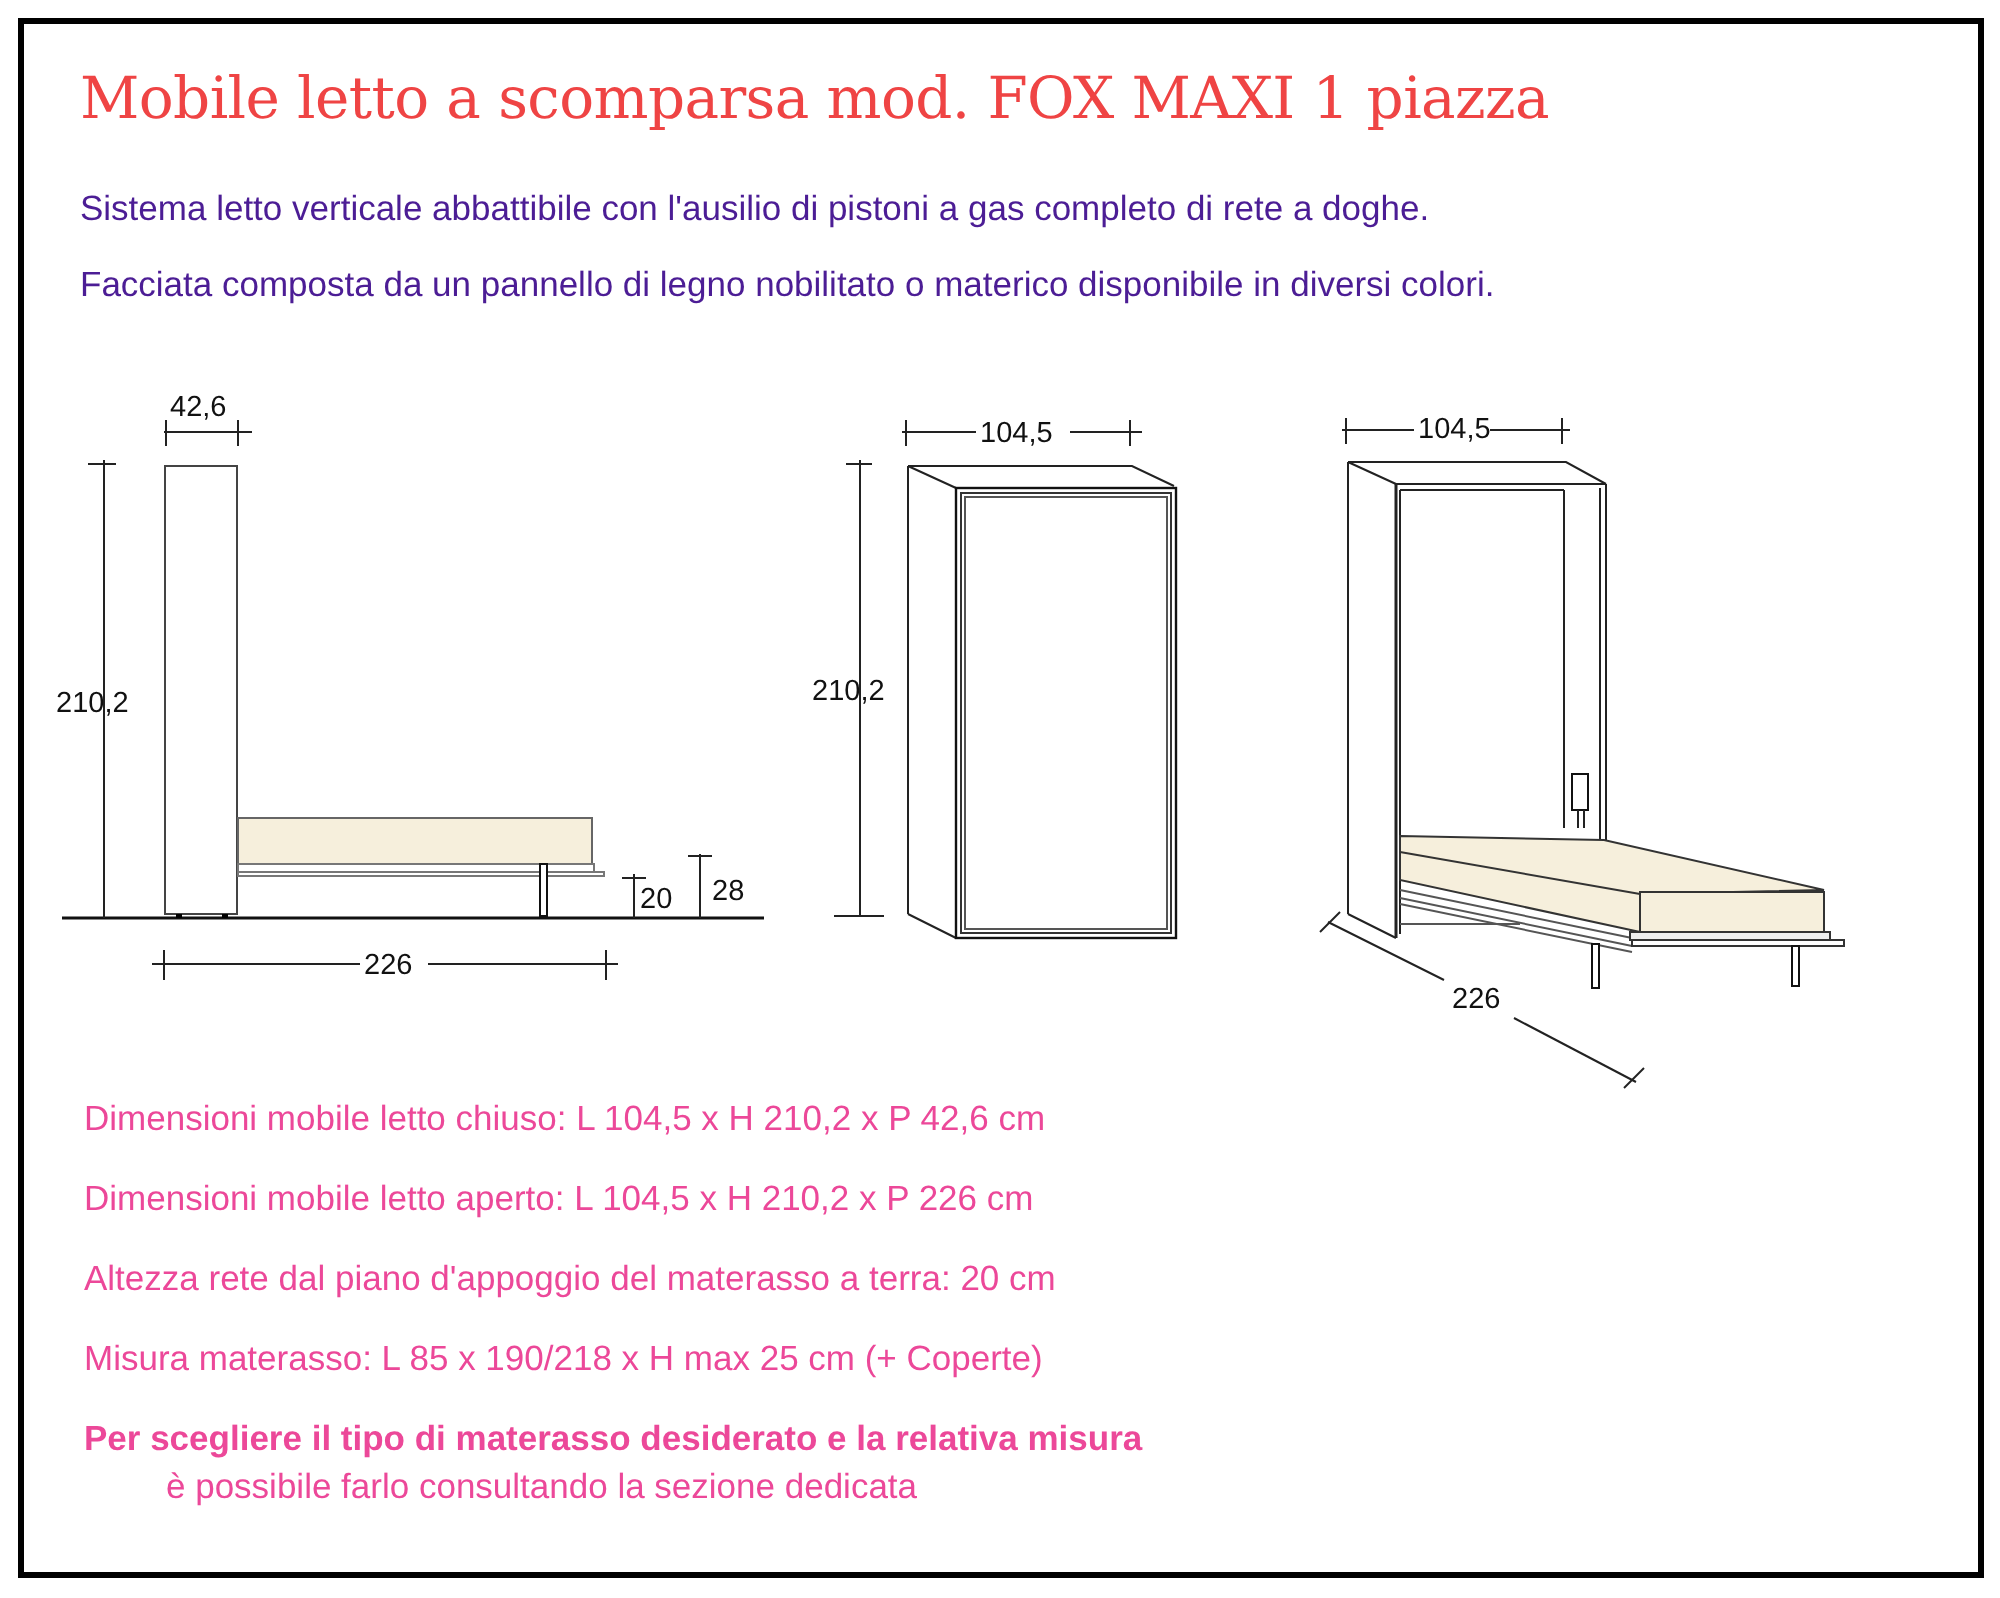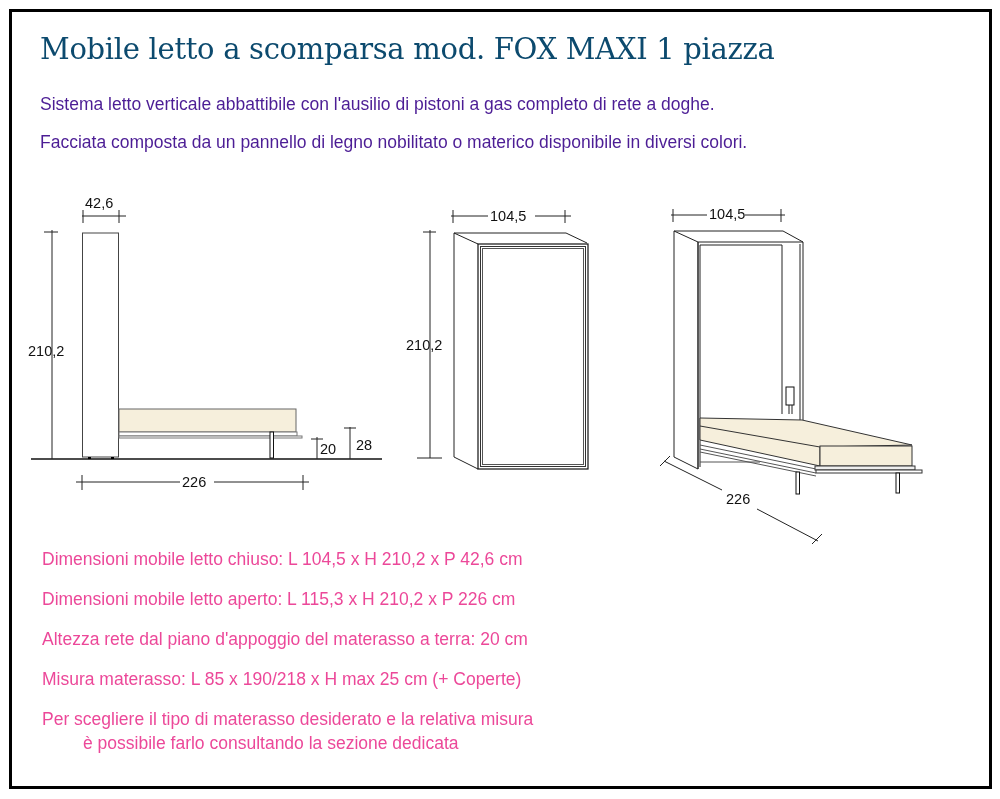--- a/index.html
+++ b/index.html
@@ -1,27 +1,27 @@
 <!DOCTYPE html>
 <html><head>
 <meta charset="utf-8">
 <style>
   html, body { margin:0; padding:0; background:#ffffff; }
   body { width:1000px; height:799px; position:relative; overflow:hidden; font-family:"Liberation Sans", sans-serif; color:#111; }
   .frame { position:absolute; left:9px; top:9px; width:977px; height:774px; border:3px solid #000; box-sizing:content-box; }
-  .title { position:absolute; left:40px; top:32px; font-family:"DejaVu Serif", "Liberation Serif", serif; font-size:29px; letter-spacing:-0.3px; white-space:nowrap; color:#0c4a6e;text-align:right; }
+  .title { position:absolute; left:40px; top:32px; font-family:"DejaVu Serif", "Liberation Serif", serif; font-size:29px; letter-spacing:-0.3px; white-space:nowrap; color:#ef4444;text-align:right; }
   .subtitle { position:absolute; left:40px; font-size:17.5px; white-space:nowrap; color:#4c1d95; }
   .sub1 { top:94px; }
   .sub2 { top:132px; }
   .spec { position:absolute; left:42px; font-size:17.5px; white-space:nowrap; color:#ec4899; }
   .spec.l1 { top:549px; }
   .spec.l2 { top:589px; }
   .spec.l3 { top:629px; }
   .spec.l4 { top:669px; }
-  .spec.l5 { top:709px; }
+  .spec.l5 { top:709px;font-weight:bold; }
   .spec.l6 { top:733px;margin-left:41px; }
   svg.drawing { position:absolute; left:0; top:0; }
   .dimtext { font-family:"Liberation Sans", sans-serif; font-size:14.5px; fill:#111; }
 </style>
 </head>
 <body>
 
 <div class="frame"></div>
 
 <div class="title">Mobile letto a scomparsa mod. FOX MAXI 1 piazza</div>
@@ -135,17 +135,17 @@
     <line x1="664" y1="461" x2="722" y2="490"></line>
     <line x1="757" y1="509" x2="818" y2="541"></line>
     <line x1="660" y1="466" x2="670" y2="456"></line>
     <line x1="812" y1="544" x2="822" y2="534"></line>
   </g>
   <text class="dimtext" x="709" y="219">104,5</text>
   <text class="dimtext" x="726" y="504">226</text>
 </svg>
 
 <div class="spec l1">Dimensioni mobile letto chiuso: L 104,5 x H 210,2 x P 42,6 cm</div>
-<div class="spec l2">Dimensioni mobile letto aperto: L 115,3 x H 210,2 x P 226 cm</div>
+<div class="spec l2">Dimensioni mobile letto aperto: L 104,5 x H 210,2 x P 226 cm</div>
 <div class="spec l3">Altezza rete dal piano d'appoggio del materasso a terra: 20 cm</div>
 <div class="spec l4">Misura materasso: L 85 x 190/218 x H max 25 cm (+ Coperte)</div>
 <div class="spec l5">Per scegliere il tipo di materasso desiderato e la relativa misura</div>
 <div class="spec l6">è possibile farlo consultando la sezione dedicata</div>
 
 </body></html>

